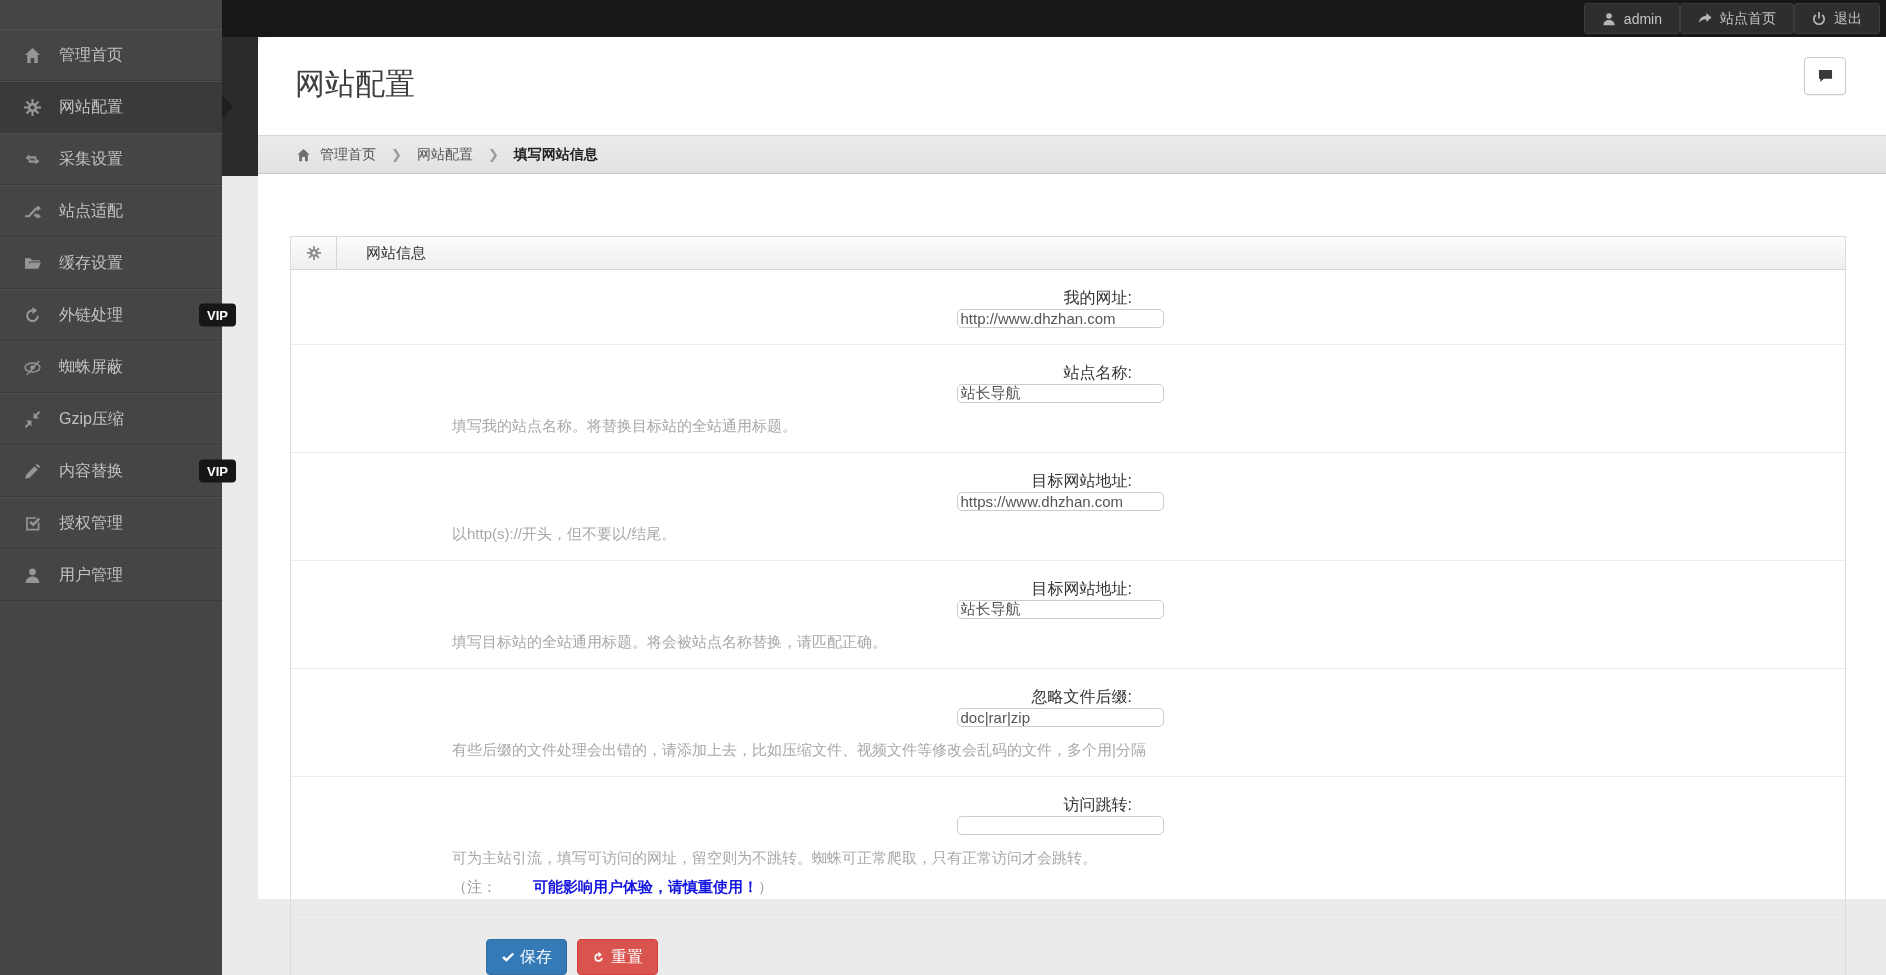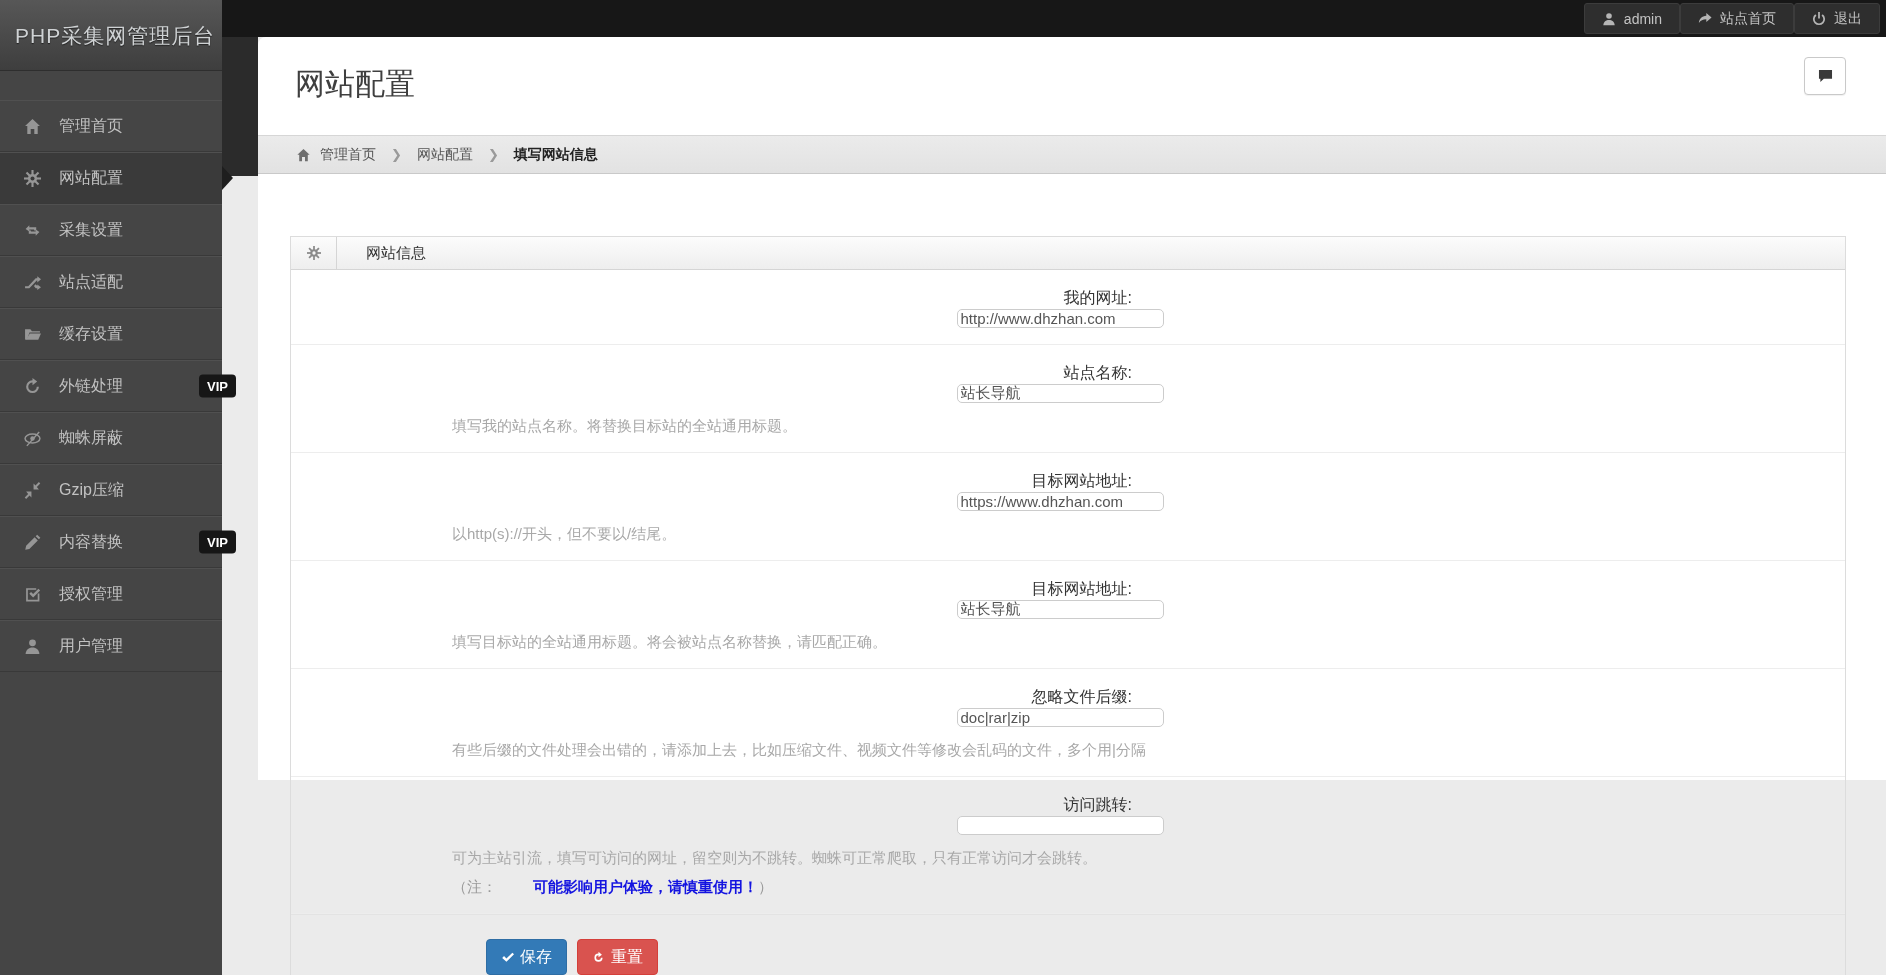--- a/index.html
+++ b/index.html
@@ -43,21 +43,21 @@
   .chat-btn svg { width:15px; height:14px; fill:#3a3a3a; }
 
   .breadcrumb-bar { margin-left:36px; height:39px; background:linear-gradient(#ebebeb,#e2e2e2);
                     border-top:1px solid #d6d6d6; border-bottom:1px solid #c9c9c9;
                     display:flex; align-items:center; padding-left:38px; font-size:14px; color:#555; }
   .breadcrumb-bar svg { width:15px; height:14px; fill:#6e6e6e; margin-right:9px; }
   .crumb { color:#555; cursor:pointer; }
   .crumb-sep { color:#9a9a9a; margin:0 15px; font-size:13px; }
   .crumb-current { color:#222; font-weight:bold;font-family:Liberation Mono, monospace; }
 
-  .content { margin-left:36px; background:#fff; height:606px; padding:62px 40px 0 32px; }
+  .content { margin-left:36px; background:#fff; height:725px; padding:62px 40px 0 32px; }
 
   .panel { border:1px solid #dcdcdc; }
   .panel-header { height:33px; display:flex; align-items:stretch; background:linear-gradient(#fcfcfc,#eeeeee);
                   border-bottom:1px solid #d5d5d5; }
   .panel-icon-cell { width:46px; border-right:1px solid #d5d5d5; display:flex; align-items:center; justify-content:center; }
   .panel-icon-cell svg { width:14px; height:14px; fill:#8a8a8a; }
   .panel-title { padding-left:29px; font-size:15px; color:#333; display:flex; align-items:center; }
 
   .form-row { padding:18px 0 16px; border-bottom:1px solid #ededed; }
   .form-row:last-of-type { border-bottom:none; }
@@ -100,21 +100,20 @@
       <svg viewBox="0 0 16 16">
           <path d="M7 0h2v7.5H7z"></path>
           <path d="M3.8 2.6l1.3 1.6a4.9 4.9 0 1 0 5.8 0l1.3-1.6a6.9 6.9 0 1 1-8.4 0z"></path>
         </svg>
       <span>退出</span>
     </div>
   </div>
 </div>
 
 <div class="sidebar">
-  <div class="logo">PHP采集网管理后台</div>
   <div class="menu">
 
     <div class="menu-item">
       <span class="mi-icon">
           <svg viewBox="0 0 16 16">
             <path d="M8 1L1 7.6h2.1V15H6.3v-4.6h3.4V15h3.2V7.6H15z"></path>
           </svg>
         </span>
       <span>管理首页</span>
     </div>

